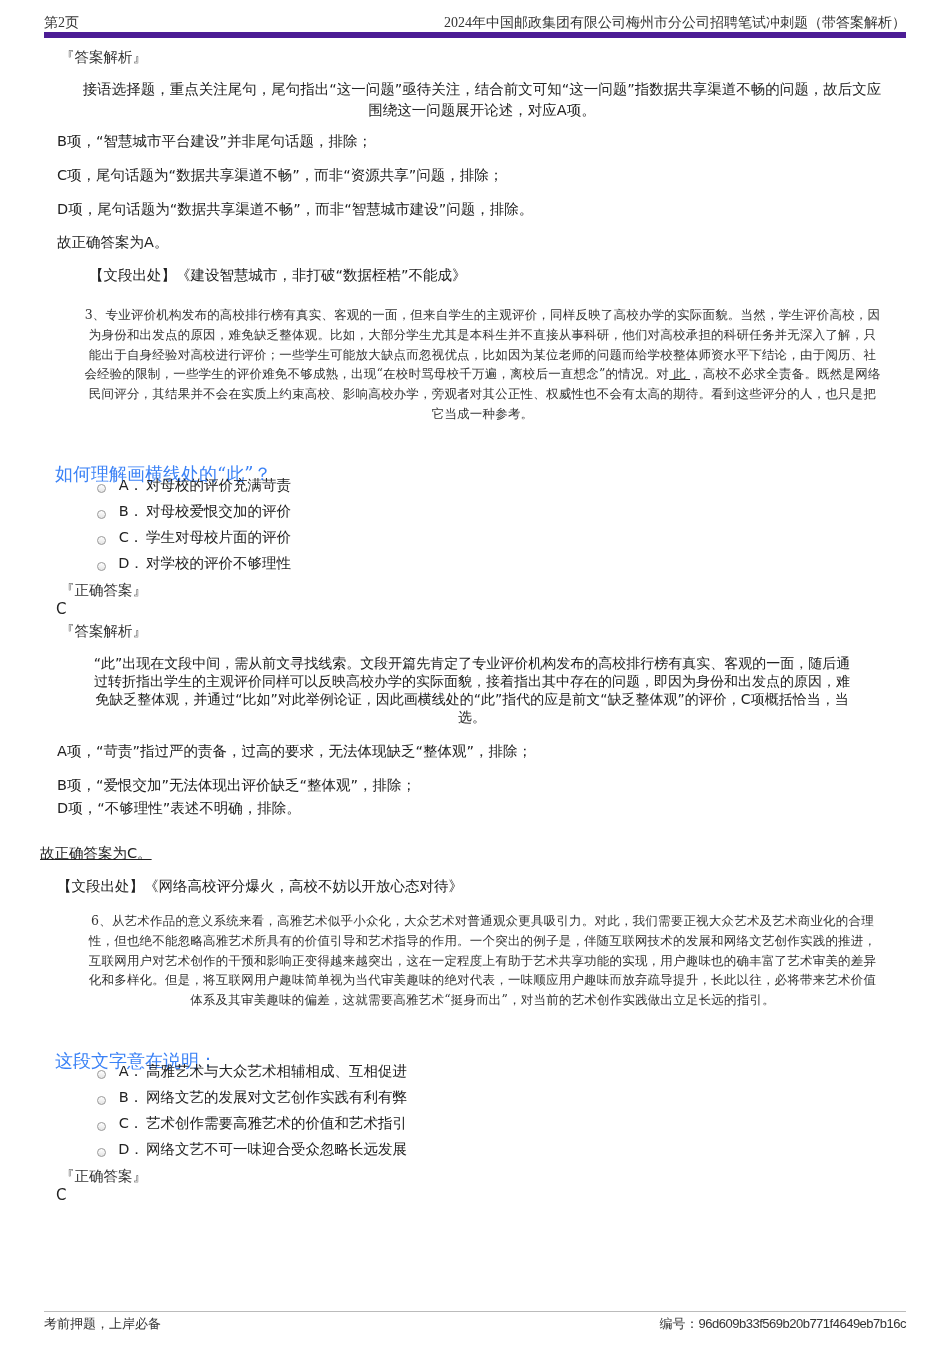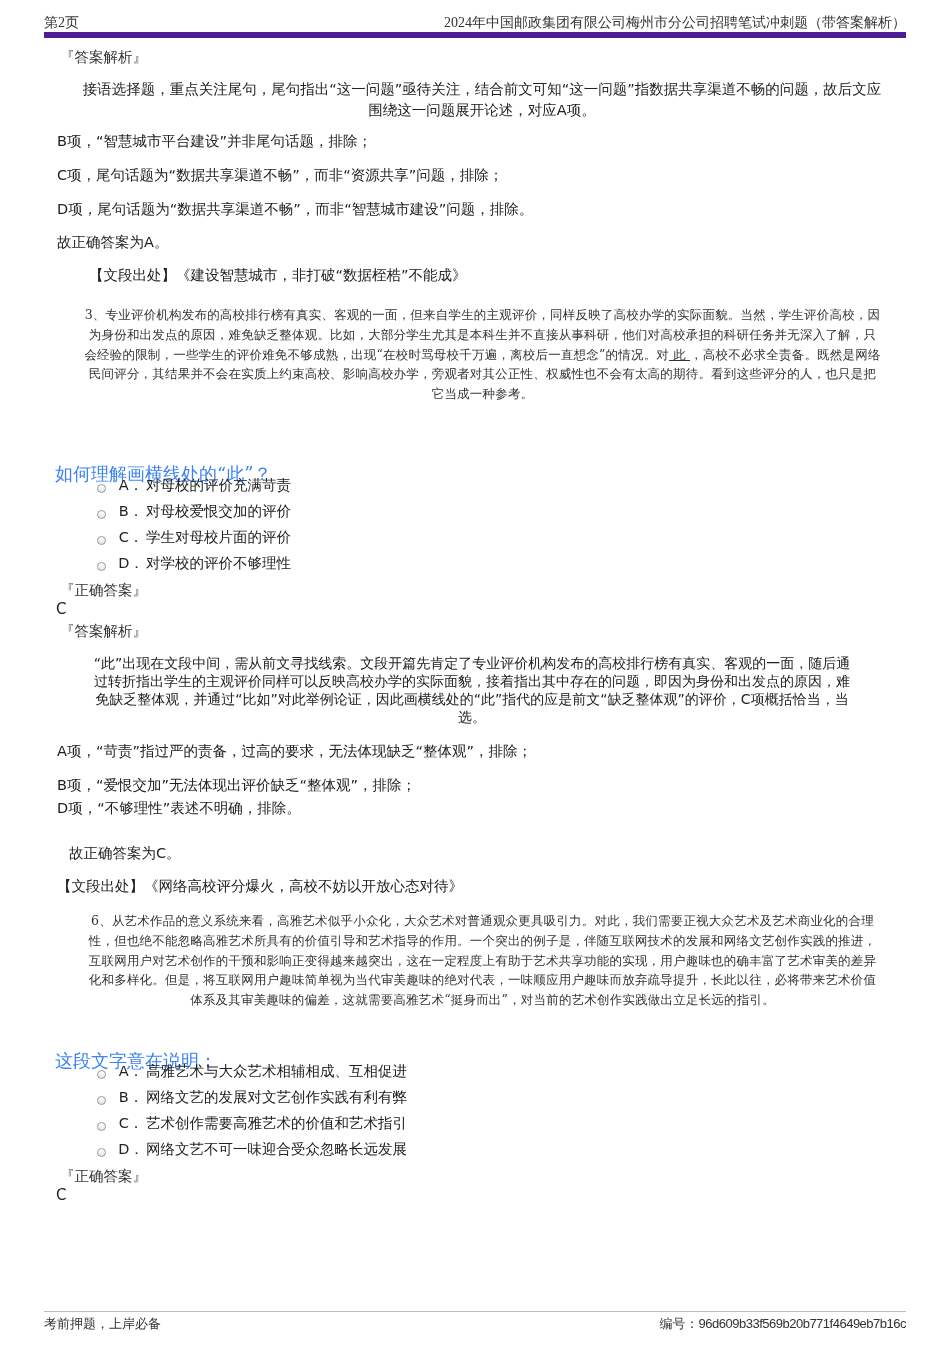--- a/index.html
+++ b/index.html
@@ -59,20 +59,21 @@
 </div>
 <div class="abs body-text" style="left:57px;top:131px;">B项，“智慧城市平台建设”并非尾句话题，排除；</div>
 <div class="abs body-text" style="left:57px;top:165px;">C项，尾句话题为“数据共享渠道不畅”，而非“资源共享”问题，排除；</div>
 <div class="abs body-text" style="left:57px;top:199px;">D项，尾句话题为“数据共享渠道不畅”，而非“智慧城市建设”问题，排除。</div>
 <div class="abs body-text" style="left:57px;top:232px;">故正确答案为A。</div>
 <div class="abs body-text" style="left:57px;top:265px;margin-left:32px;">【文段出处】《建设智慧城市，非打破“数据桎梏”不能成》</div>
 
 <div class="abs passage" style="left:55px;top:305px;width:855px;">
   <div>3、专业评价机构发布的高校排行榜有真实、客观的一面，但来自学生的主观评价，同样反映了高校办学的实际面貌。当然，学生评价高校，因</div>
   <div>为身份和出发点的原因，难免缺乏整体观。比如，大部分学生尤其是本科生并不直接从事科研，他们对高校承担的科研任务并无深入了解，只</div>
+  <div>能出于自身经验对高校进行评价；一些学生可能放大缺点而忽视优点，比如因为某位老师的问题而给学校整体师资水平下结论，由于阅历、社</div>
   <div><span>会经验的限制，一些学生的评价难免不够成熟，出现“在校时骂母校千万遍，离校后一直想念”的情况。对</span><span class="underline"> 此 </span><span>，高校不必求全责备。既然是网络</span></div>
   <div>民间评分，其结果并不会在实质上约束高校、影响高校办学，旁观者对其公正性、权威性也不会有太高的期待。看到这些评分的人，也只是把</div>
   <div>它当成一种参考。</div>
 </div>
 <div class="abs question" style="left:55px;top:440px;">如何理解画横线处的“此”？</div>
 
 <div class="abs" style="left:97px;top:474px;">
   <div class="option">
       <span class="radio"></span>
       <span class="opt-letter">A．</span>
@@ -101,21 +102,21 @@
 <div class="abs label" style="left:60px;top:622px;">『答案解析』</div>
 <div class="abs body-text" style="left:42px;top:654px;width:860px;line-height:18px;font-size:14px;">
   <div>“此”出现在文段中间，需从前文寻找线索。文段开篇先肯定了专业评价机构发布的高校排行榜有真实、客观的一面，随后通</div>
   <div>过转折指出学生的主观评价同样可以反映高校办学的实际面貌，接着指出其中存在的问题，即因为身份和出发点的原因，难</div>
   <div>免缺乏整体观，并通过“比如”对此举例论证，因此画横线处的“此”指代的应是前文“缺乏整体观”的评价，C项概括恰当，当</div>
   <div>选。</div>
 </div>
 <div class="abs body-text" style="left:57px;top:741px;">A项，“苛责”指过严的责备，过高的要求，无法体现缺乏“整体观”，排除；</div>
 <div class="abs body-text" style="left:57px;top:775px;">B项，“爱恨交加”无法体现出评价缺乏“整体观”，排除；</div>
 <div class="abs body-text" style="left:57px;top:798px;">D项，“不够理性”表述不明确，排除。</div>
-<div class="abs body-text" style="left:69px;top:843px;">故正确答案为C。</div>
+<div class="abs body-text" style="left:40px;top:843px;text-decoration:underline;">故正确答案为C。</div>
 <div class="abs body-text" style="left:57px;top:876px;">【文段出处】《网络高校评分爆火，高校不妨以开放心态对待》</div>
 
 <div class="abs passage" style="left:55px;top:911px;width:855px;">
   <div>6、从艺术作品的意义系统来看，高雅艺术似乎小众化，大众艺术对普通观众更具吸引力。对此，我们需要正视大众艺术及艺术商业化的合理</div>
   <div>性，但也绝不能忽略高雅艺术所具有的价值引导和艺术指导的作用。一个突出的例子是，伴随互联网技术的发展和网络文艺创作实践的推进，</div>
   <div>互联网用户对艺术创作的干预和影响正变得越来越突出，这在一定程度上有助于艺术共享功能的实现，用户趣味也的确丰富了艺术审美的差异</div>
   <div>化和多样化。但是，将互联网用户趣味简单视为当代审美趣味的绝对代表，一味顺应用户趣味而放弃疏导提升，长此以往，必将带来艺术价值</div>
   <div>体系及其审美趣味的偏差，这就需要高雅艺术“挺身而出”，对当前的艺术创作实践做出立足长远的指引。</div>
 </div>
 <div class="abs question" style="left:55px;top:1027px;">这段文字意在说明：</div>

